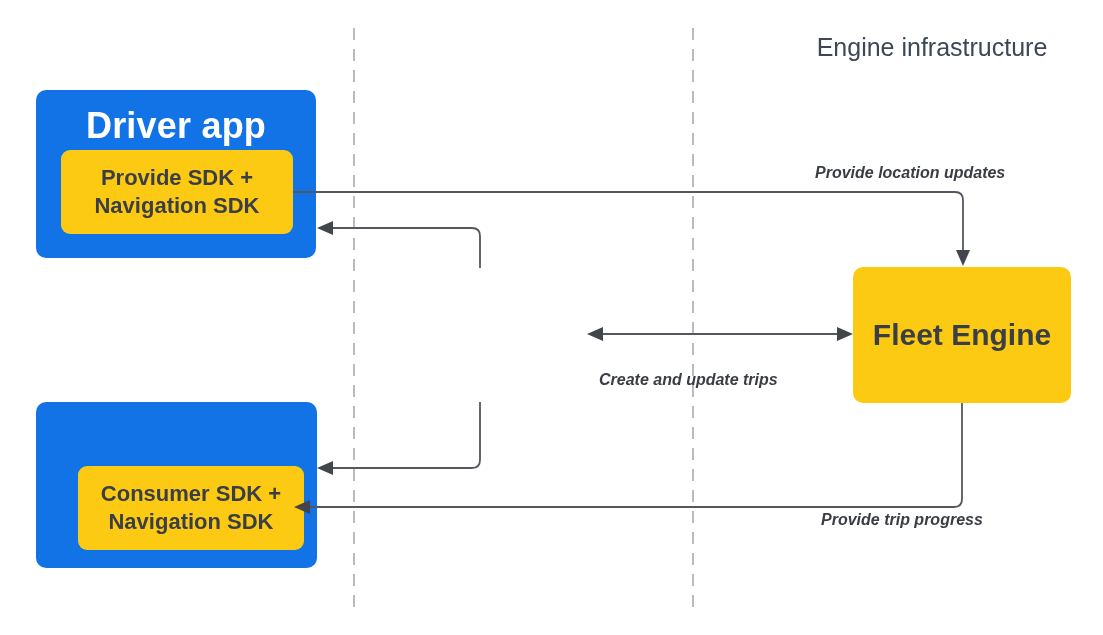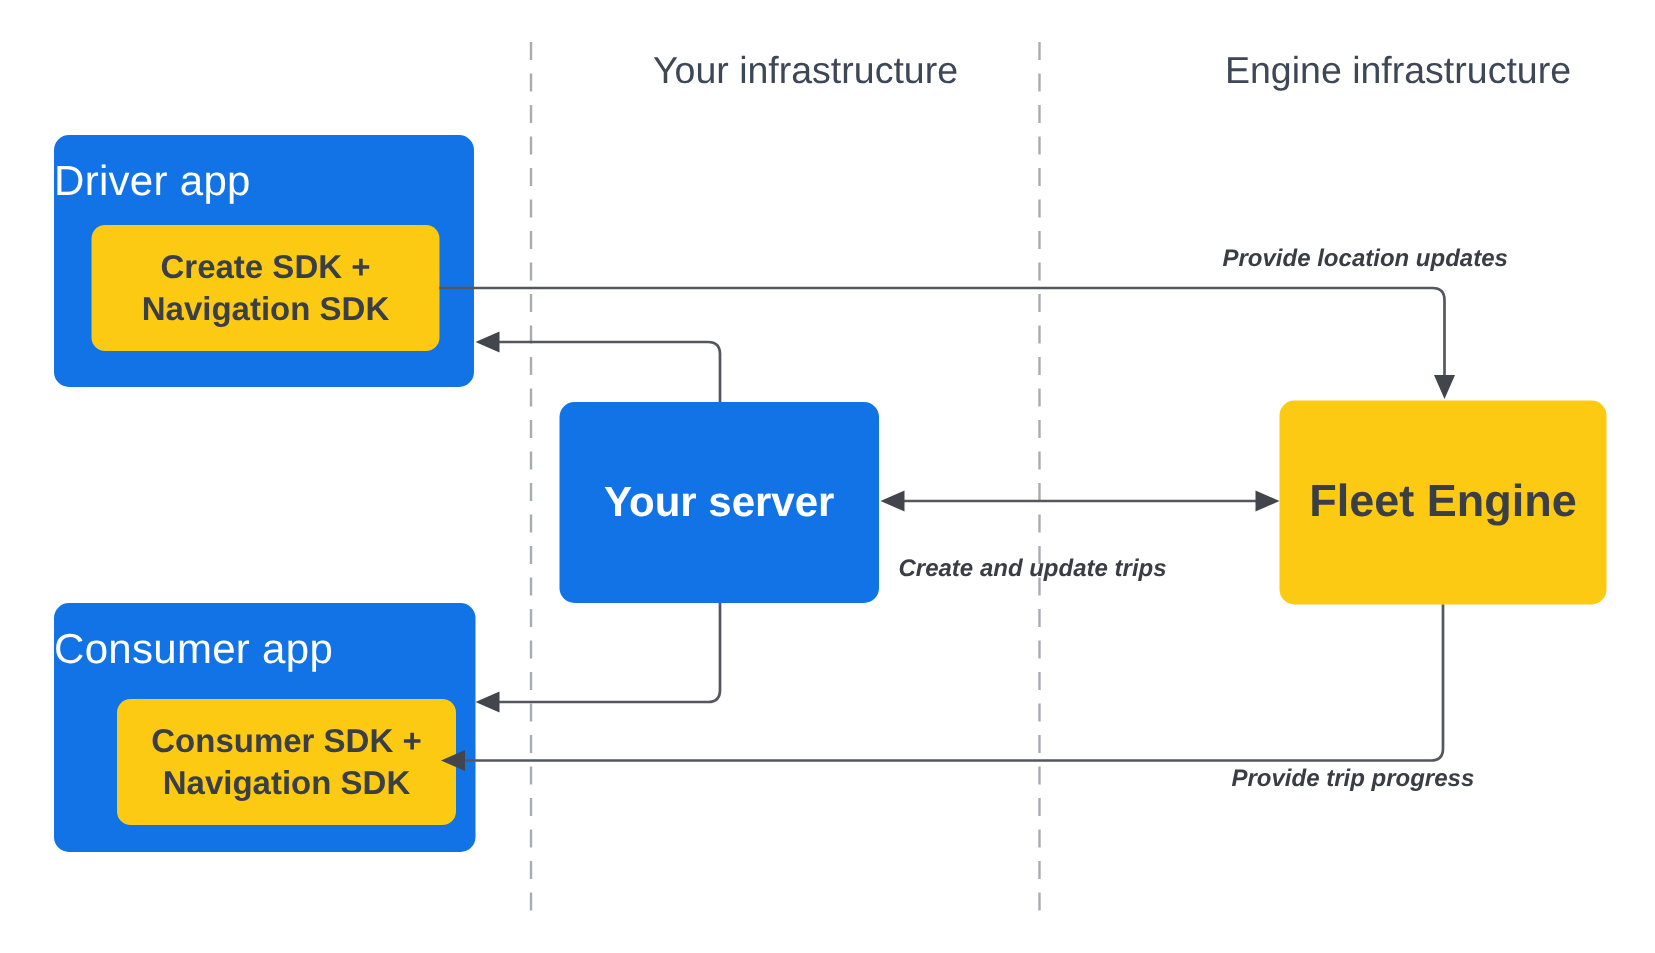--- a/index.html
+++ b/index.html
@@ -19,22 +19,22 @@
   .dash{stroke:var(--dashed);stroke-width:1.6px;}
   .col-header{
     position:absolute; top:33px; transform:translateX(-50%);
     font-size:25px; font-weight:400; color:var(--header-text); white-space:nowrap;
     z-index:1;
   }
   .box{position:absolute; border-radius:10px; z-index:2; box-sizing:border-box;}
   .box.blue{background:var(--blue);}
   .box.yellow{background:var(--yellow);padding-left:21px;}
   .box-title{
-    font-weight:400; color:var(--light-text);
-    font-size:28px; padding-top:15px; letter-spacing:.2px; white-space:nowrap;
+    text-align:center; font-weight:700; color:var(--light-text);
+    font-size:36px; padding-top:15px; letter-spacing:.2px; white-space:nowrap;
   }
   .inner{
     position:absolute; border-radius:9px; background:var(--yellow);
     display:flex; flex-direction:column; align-items:center; justify-content:center;
     color:var(--dark-text); font-weight:700; font-size:22px; line-height:28px;
     text-align:center; white-space:nowrap;
   }
   .big-label{
     position:absolute; left:0; top:0; width:100%; height:100%;
     display:flex; align-items:center; justify-content:center;
@@ -66,42 +66,37 @@
     <polygon class="head" points="603,327 603,341 587,334"></polygon>
     <polygon class="head" points="837,327 837,341 853,334"></polygon>
 
     <path class="wire" d="M480 402 V460 Q480 468 472 468 H332"></path>
     <polygon class="head" points="333,461 333,475 317,468"></polygon>
 
     <path class="wire" d="M962 403 V499 Q962 507 954 507 H309"></path>
     <polygon class="head" points="310,500 310,514 294,507"></polygon>
   </svg>
 
-  <div class="col-header" style="left:537px">Your infrastructure</div>
   <div class="col-header" style="left:932px">Engine infrastructure</div>
 
   <div class="box blue" style="left:36px;top:90px;width:280px;height:168px">
     <div class="box-title">Driver app</div>
     <div class="inner" style="left:25px;top:60px;width:232px;height:84px">
-      <div>Create SDK +</div>
+      <div>Provide SDK +</div>
       <div>Navigation SDK</div>
     </div>
   </div>
 
   <div class="box blue" style="left:36px;top:402px;width:281px;height:166px">
-    <div class="box-title">Consumer app</div>
     <div class="inner" style="left:42px;top:64px;width:226px;height:84px">
       <div>Consumer SDK +</div>
       <div>Navigation SDK</div>
     </div>
   </div>
 
-  <div class="box blue" style="left:373px;top:268px;width:213px;height:134px">
-    <div class="big-label on-blue">Your server</div>
-  </div>
 
   <div class="box yellow" style="left:853px;top:267px;width:218px;height:136px">
     <div class="big-label on-yellow">Fleet Engine</div>
   </div>
 
   <div class="edge-label" style="left:815px;top:163px">Provide location updates</div>
   <div class="edge-label" style="left:599px;top:370px">Create and update trips</div>
   <div class="edge-label" style="left:821px;top:510px">Provide trip progress</div>
 </div>
 

